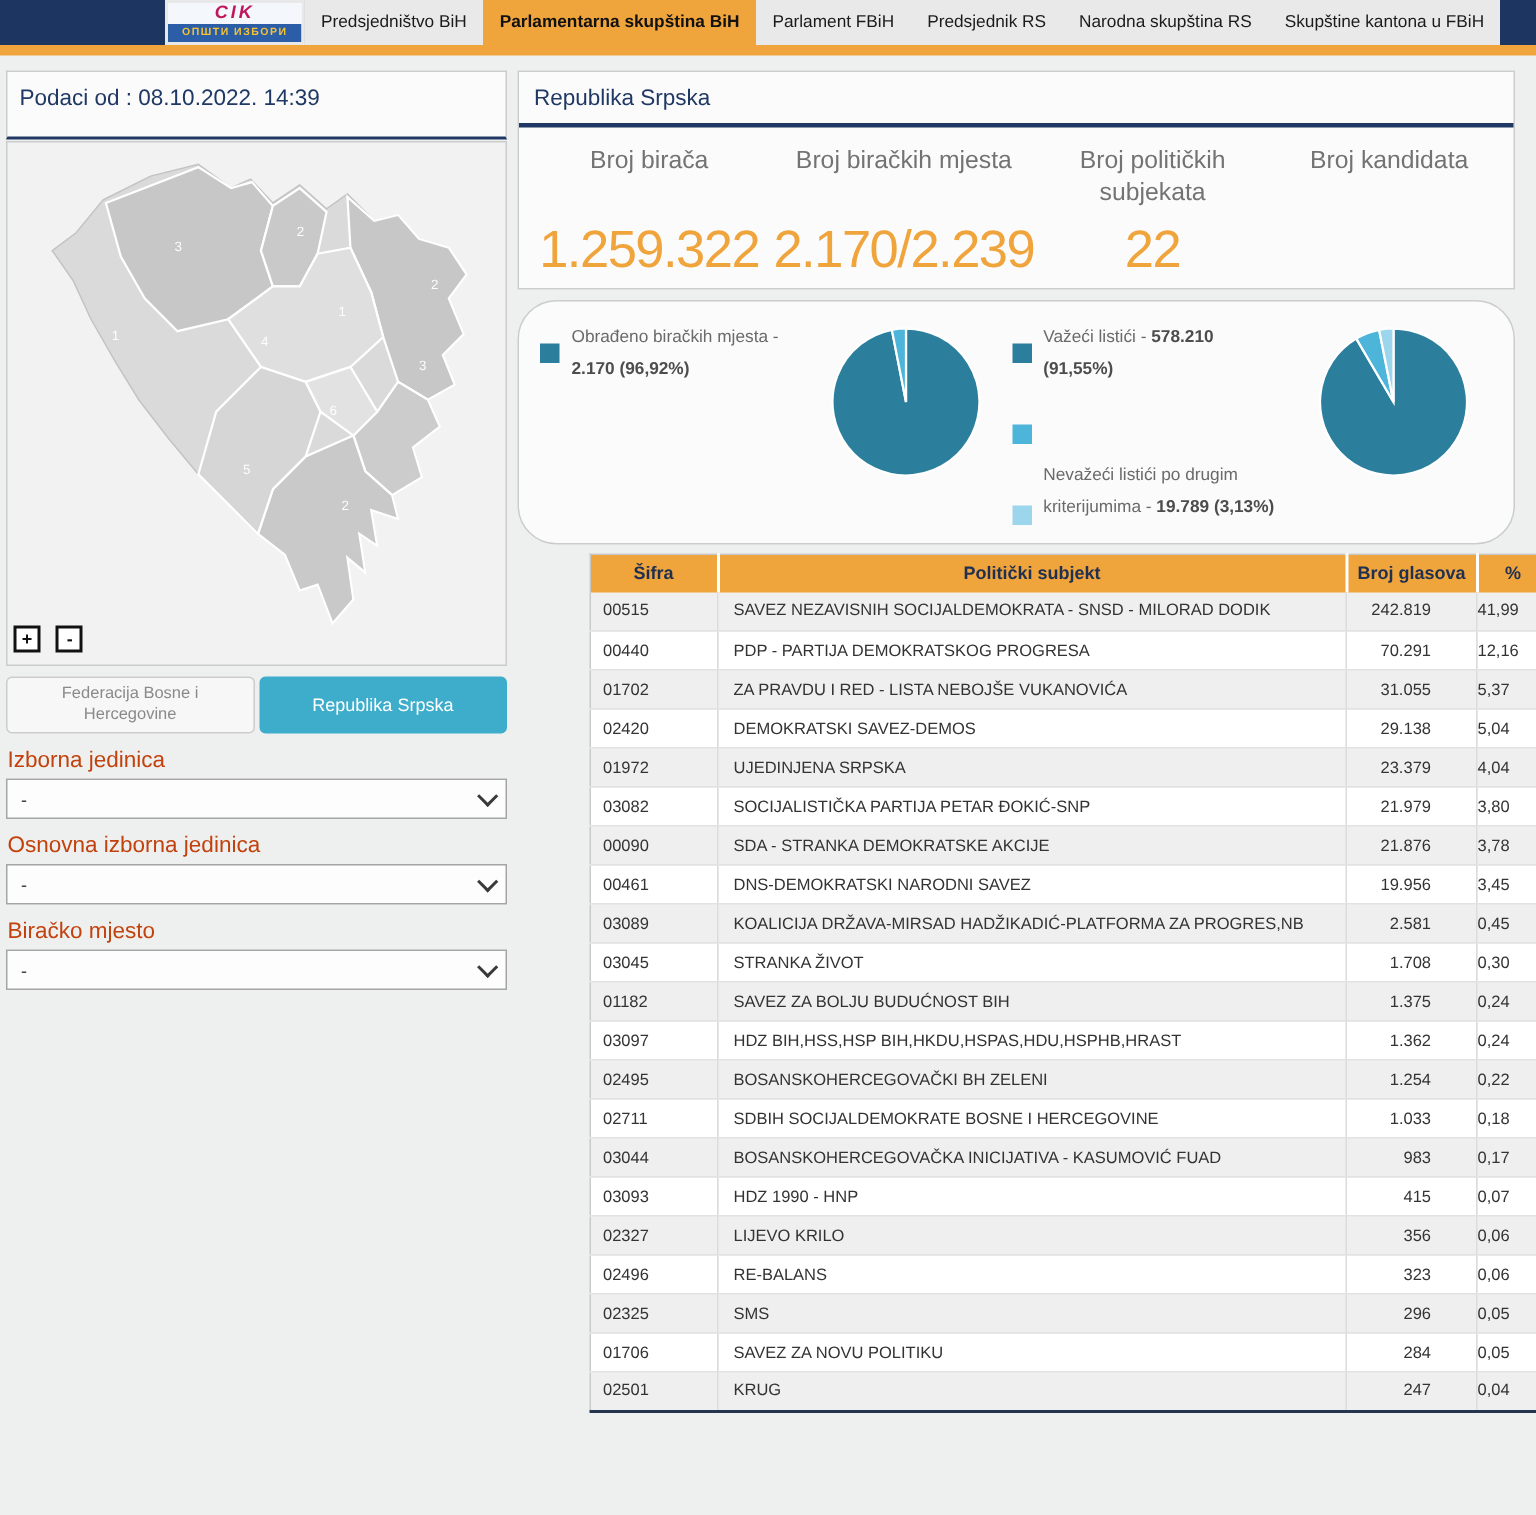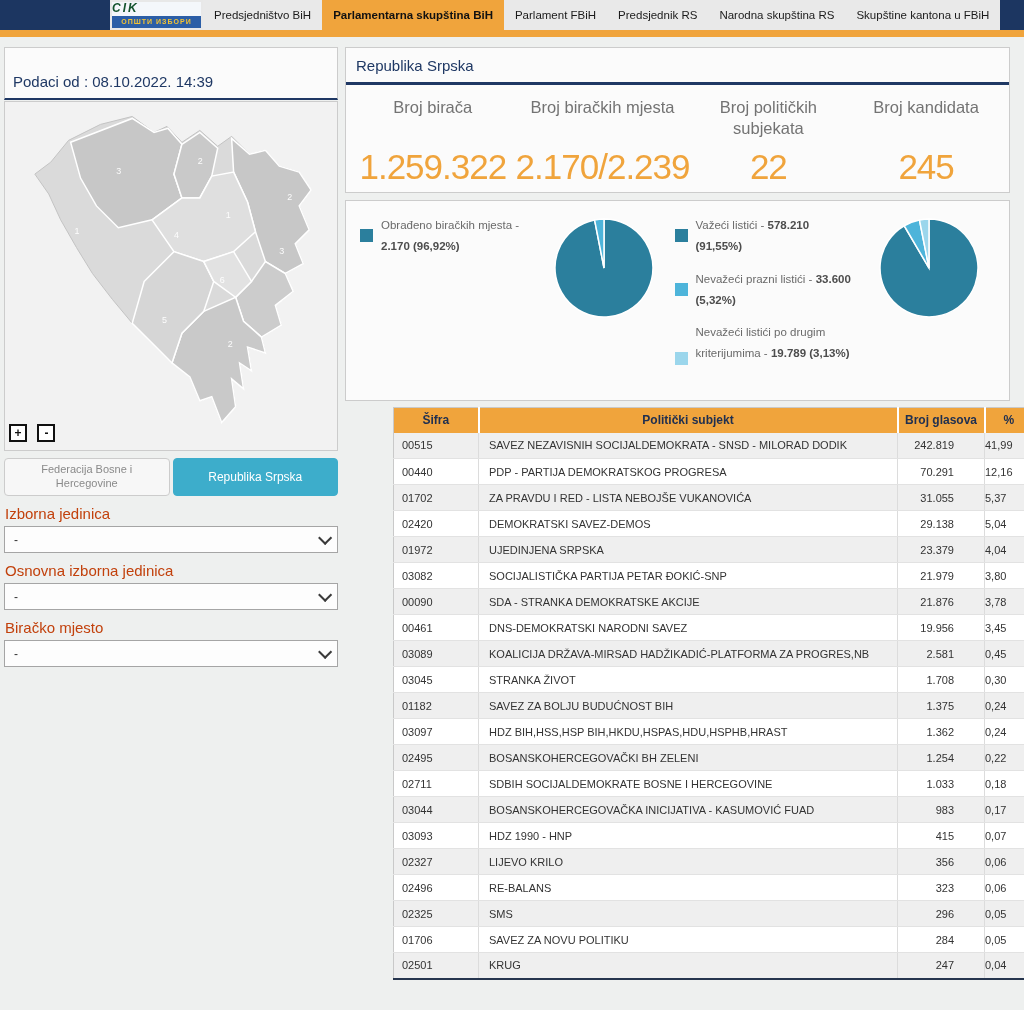--- a/index.html
+++ b/index.html
@@ -4,39 +4,39 @@
 <style>
   * { margin:0; padding:0; box-sizing:border-box; }
   html,body { width:1024px; height:1010px; overflow:hidden;
     font-family:"Liberation Sans", sans-serif; background:#eef0ef; }
 
   
   .topbar { position:absolute; left:0; top:0; width:1024px; height:30px;
     background:#1c3661; }
   .logo { position:absolute; left:110px; top:0; width:93px; height:30px;
     border:2px solid #e8e8e8; background:#fff; cursor:pointer; overflow:hidden; }
-  .logo-top { height:14px; background:#f4f7fb; color:#14532d; font-weight:bold;
-    font-style:italic; font-size:12px; line-height:13px; 
+  .logo-top { height:14px; background:#f4f7fb; color:#be185d; font-weight:bold;
+    font-style:italic; font-size:12px; line-height:13px; text-align:center;
     letter-spacing:2px; }
   .logo-bottom { height:12px; background:#2b5ea7; color:#f5c331; font-weight:bold;
     font-size:7px; line-height:12px; text-align:center; letter-spacing:1px;
     white-space:nowrap; }
   .nav-tabs { position:absolute; left:203px; top:0; height:30px; display:flex;
     background:#e9e9e9; }
   .nav-tab { height:30px; line-height:30px; padding:0 11px; font-size:11.5px;
     color:#1b1b1b; white-space:nowrap; cursor:pointer; background:#e9e9e9; }
   .nav-tab.active { background:#f0a43c; font-weight:bold; color:#111; }
   .accent-strip { position:absolute; left:0; top:30px; width:1024px; height:7px;
     background:#f0a43c; }
 
   .card { background:#fbfbfb; border:1px solid #cccccc; }
 
   
   .left-col { position:absolute; left:4px; top:47px; width:334px; }
-  .info-card { height:31px; border-bottom:2px solid #1f3864; padding:25px 8px; }
+  .info-card { height:46px; border-bottom:2px solid #1f3864; padding:9px 8px; }
   .podaci { color:#1f3864; font-size:15px; }
   .map-card { position:relative; margin-top:1px; height:350px; background:#f2f2f2;
     overflow:hidden; }
   .zoom-btns { position:absolute; left:4px; bottom:8px; }
   .zoom-btns button { width:18px; height:18px; background:#fff;
     border:2px solid #111; font-size:12px; font-weight:bold; line-height:12px;
     margin-right:6px; cursor:pointer; color:#111; }
   .entity-tabs { margin-top:7px; display:flex; gap:3px; height:38px; }
   .entity-tab { flex:1; border-radius:4px; font-size:11px; display:flex;
     align-items:center; justify-content:center; text-align:center;
@@ -59,21 +59,21 @@
   .region-title { color:#1f3864; font-size:15px; padding:9px 10px 8px 10px;
     border-bottom:3px solid #1f3864; }
   .stats { display:grid; grid-template-columns:1.05fr 1.1fr 1fr 1fr;
     padding:12px 4px 0 4px; }
   .stat { text-align:center; }
   .stat-label { color:#737373; font-size:16.5px; line-height:1.25;
     max-width:160px; margin:0 auto; min-height:42px; display:flex;
     align-items:flex-start; justify-content:center; }
   .stat-value { color:#f0a43c; font-size:35px; margin-top:8px; letter-spacing:-1px; }
 
-  .pie-card { margin-top:7px; height:201px; display:flex; padding:14px 10px 0 14px; }
+  .pie-card { margin-top:7px; height:163px; display:flex; padding:14px 10px 0 14px;border-radius:26px; }
   .legend { width:168px; margin-right:6px; }
   .legend.second { width:178px; }
   .legend-item { display:flex; margin-bottom:11px; }
   .legend-sq { width:13px; height:13px; flex:0 0 13px; margin:14px 8px 0 0; }
   .legend-item.tall .legend-sq { margin-top:30px; }
   .legend-tx { font-size:11.5px; color:#6a6a6a; line-height:1.85; }
   .legend-tx b { color:#4d4d4d; }
   .pie-box { flex:1; display:flex; justify-content:center; }
   .pie-box svg { margin-top:2px; }
 
@@ -186,21 +186,20 @@
         <div class="stat">
           <div class="stat-label">Broj biračkih mjesta</div>
           <div class="stat-value">2.170/2.239</div>
         </div>
         <div class="stat">
           <div class="stat-label">Broj političkih subjekata</div>
           <div class="stat-value">22</div>
         </div>
         <div class="stat">
           <div class="stat-label">Broj kandidata</div>
-          <div class="stat-value">245</div>
         </div>
       </div>
   </div>
 
   <div class="card pie-card" id="pie-card">
       <div class="legend">
         <div class="legend-item">
           <span class="legend-sq" style="background: rgb(43, 127, 157);"></span>
           <span class="legend-tx">Obrađeno biračkih mjesta - <b>2.170 (96,92%)</b></span>
         </div>
@@ -211,21 +210,20 @@
           <path d="M51,51 L41.58,2.91 A49,49 0 0 1 51.00,2.00 Z" fill="#4db4da" stroke="#ffffff" stroke-width="1.5"></path>
         </svg>
       </div>
       <div class="legend second">
         <div class="legend-item">
           <span class="legend-sq" style="background: rgb(43, 127, 157);"></span>
           <span class="legend-tx">Važeći listići - <b>578.210 (91,55%)</b></span>
         </div>
         <div class="legend-item">
           <span class="legend-sq" style="background: rgb(77, 180, 218);"></span>
-          <span class="legend-tx">Nevažeći prazni listići - <b>33.600 (5,32%)</b></span>
         </div>
         <div class="legend-item tall">
           <span class="legend-sq" style="background: rgb(155, 214, 236);"></span>
           <span class="legend-tx">Nevažeći listići po drugim kriterijumima - <b>19.789 (3,13%)</b></span>
         </div>
       </div>
       <div class="pie-box">
         <svg width="102" height="102" viewBox="0 0 102 102">
           <path d="M51,51 L51.00,2.00 A49,49 0 1 1 26.19,8.75 Z" fill="#2b7f9d" stroke="#ffffff" stroke-width="1.5"></path>
           <path d="M51,51 L26.19,8.75 A49,49 0 0 1 41.43,2.94 Z" fill="#4db4da" stroke="#ffffff" stroke-width="1.5"></path>

